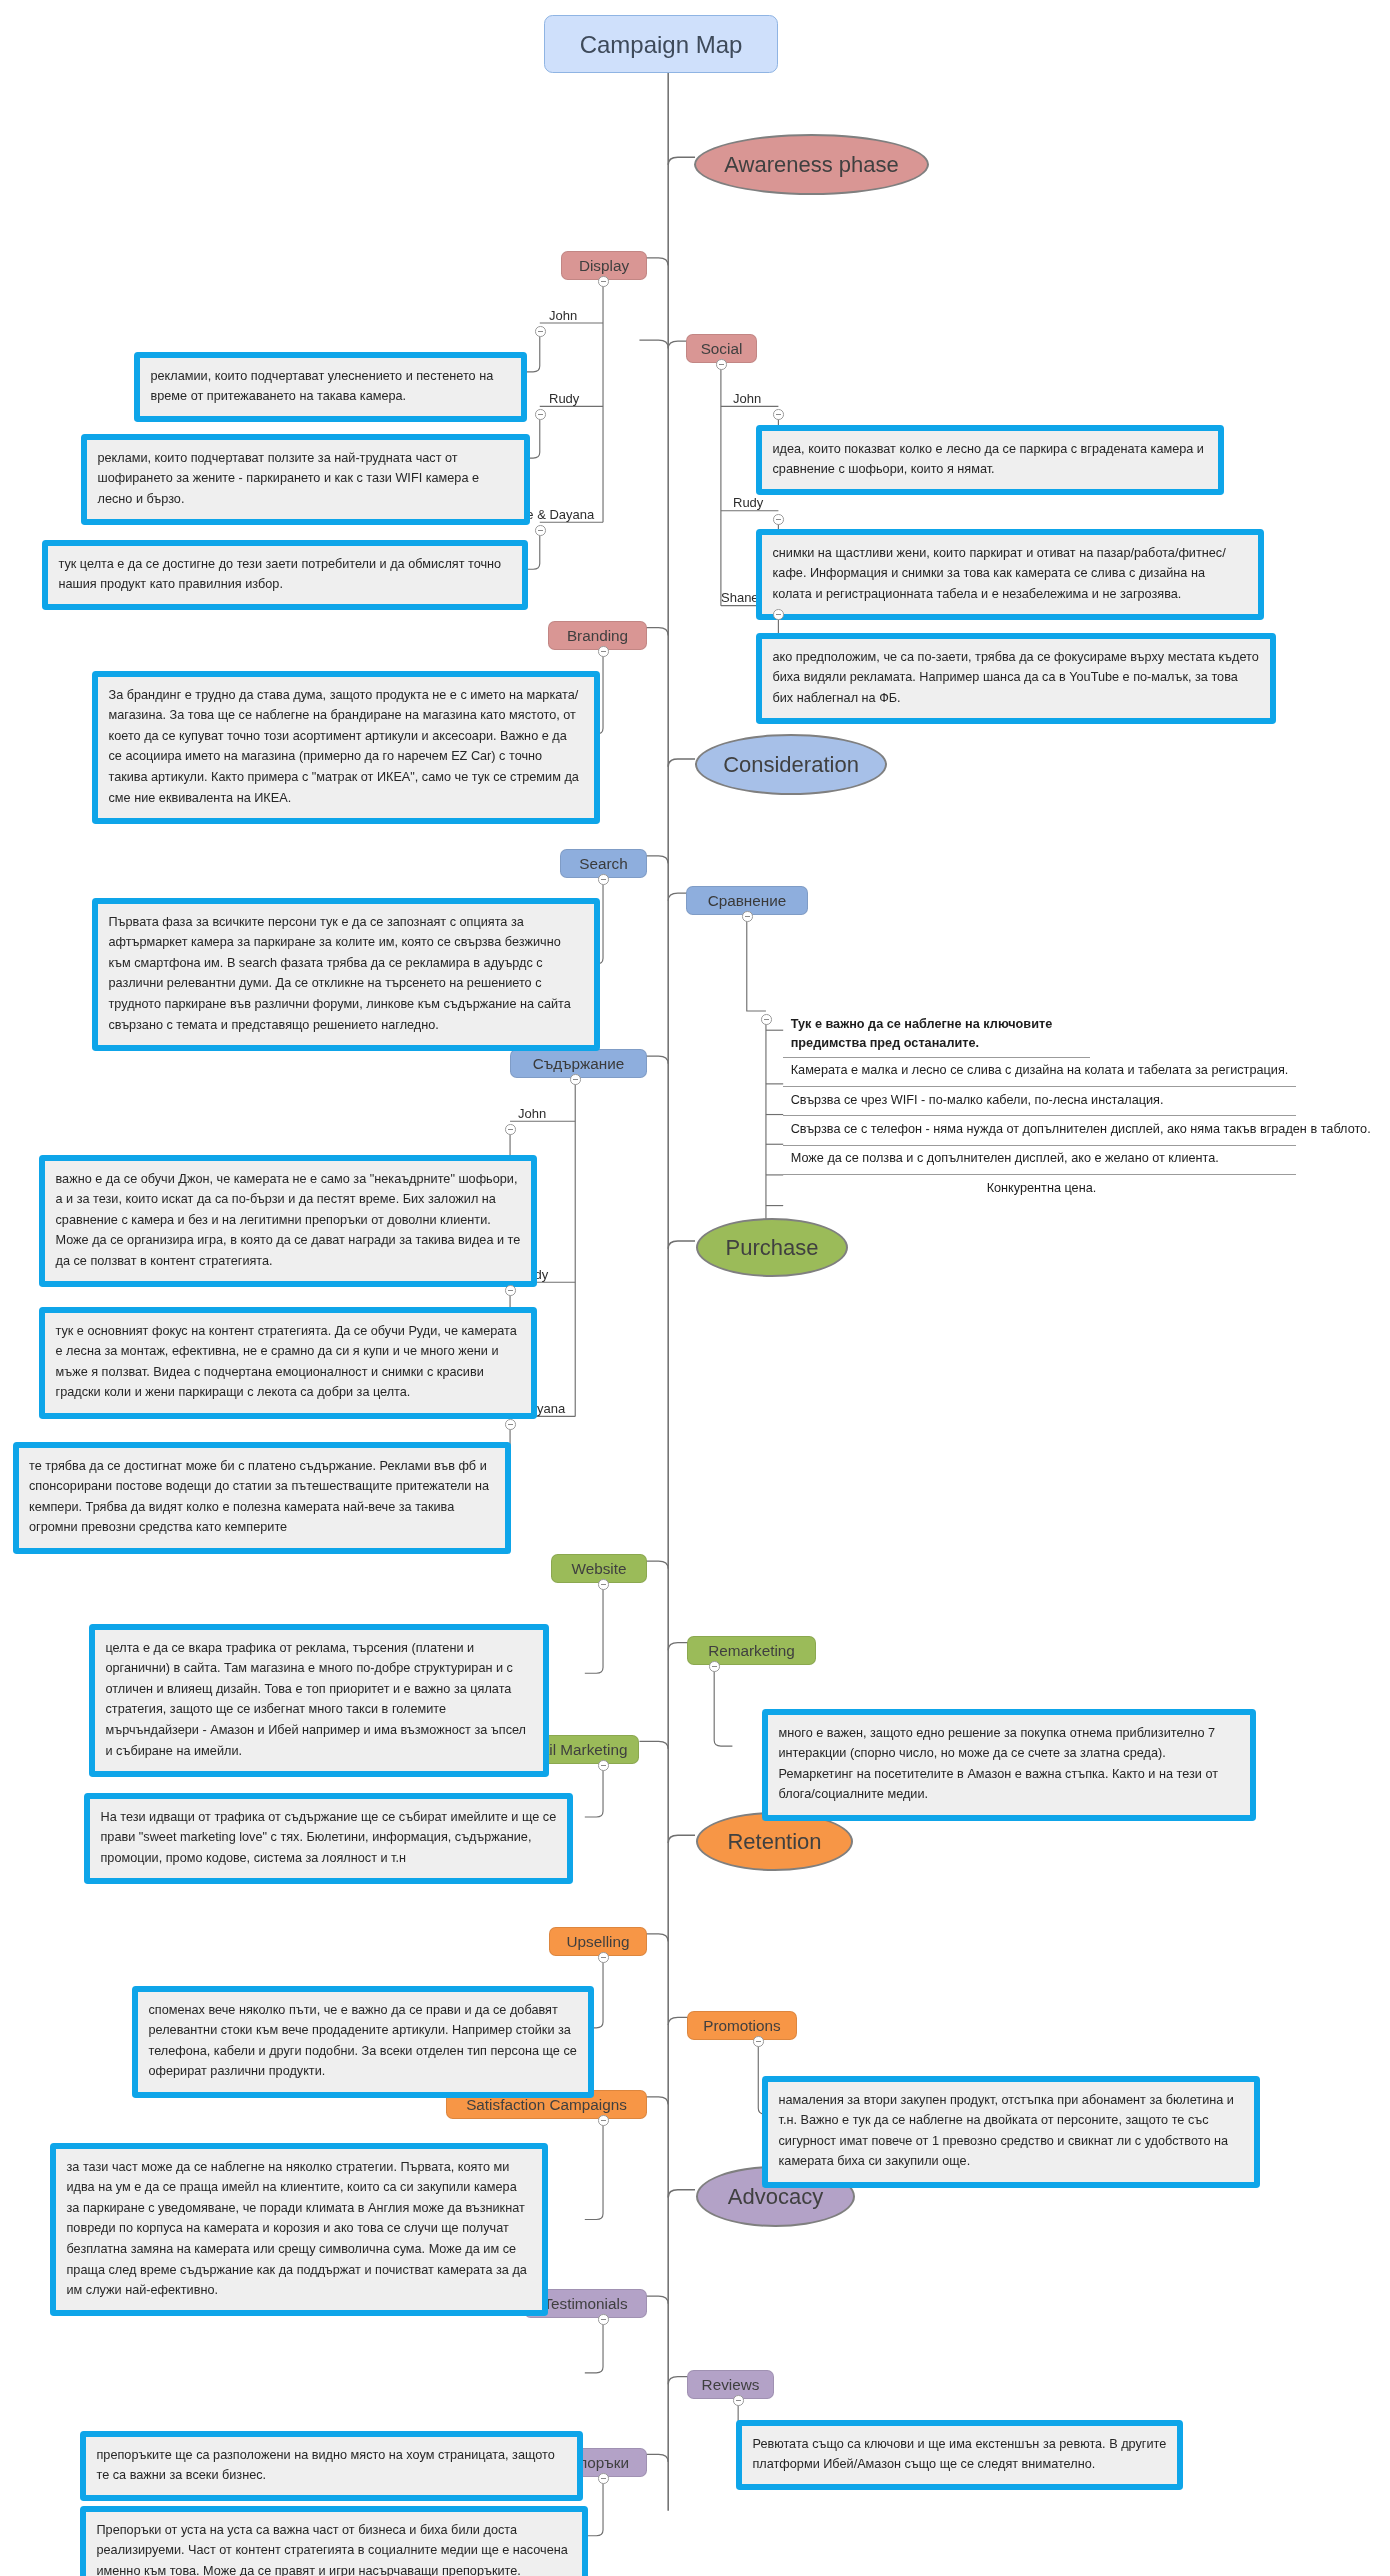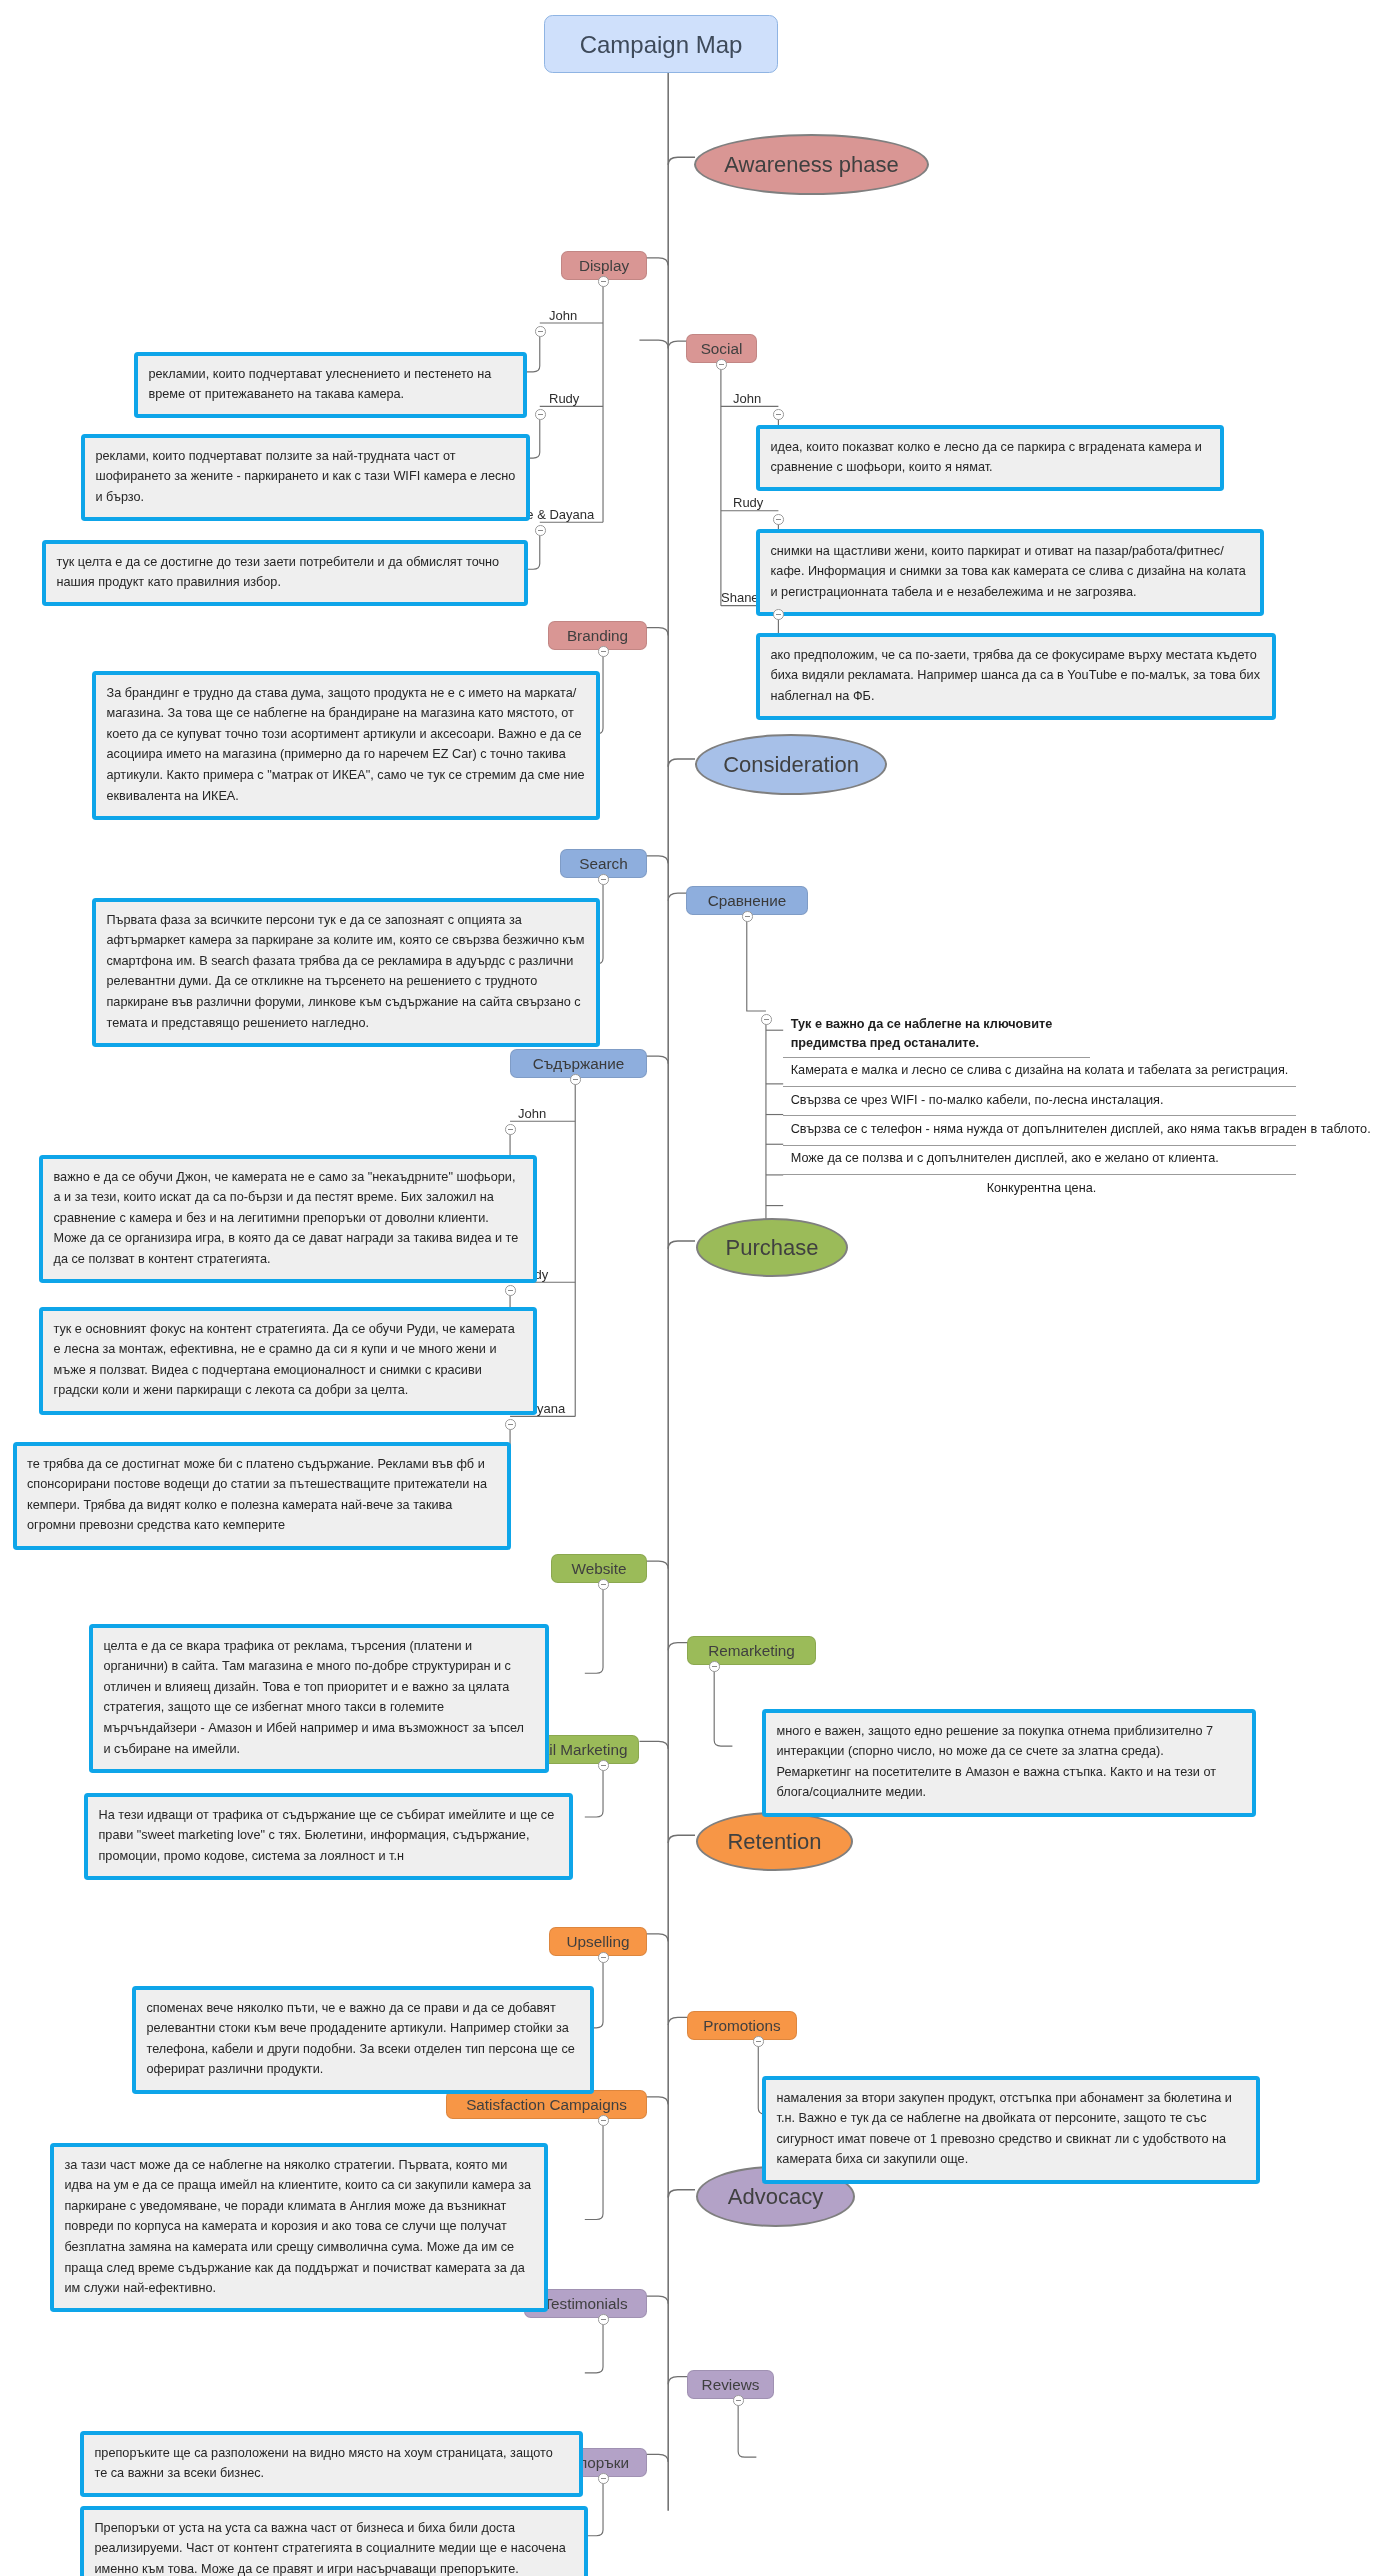--- a/index.html
+++ b/index.html
@@ -60,21 +60,21 @@
   .t-red    { background: #d99694; text-align: center; }
   .t-blue   { background: #8eaedd; color:#3a3a3a; }
   .t-green  { background: #9bbb59; }
   .t-orange { background: #f79646; }
   .t-purple { background: #b3a2c7; }
 
   
   .note {
     position: absolute;
     background: #efefef;
-    border: 4px solid #0ea5e9;
+    border: 6px solid #0ea5e9;
     border-radius: 3.8px;
     font-size: 12.7px;
     line-height: 1.62;
     color: #262626;
     padding: 7.7px 10.5px 9.6px 10.5px;
     text-align: left;
     white-space: normal;
   }
 
   
@@ -370,20 +370,23 @@
   <div class="note" style="left:762px; top:2076px; width:498px;">
     <span>намаления за втори закупен продукт, отстъпка при абонамент за бюлетина и т.н. Важно е тук да се наблегне на двойката от персоните, защото те със сигурност имат повече от 1 превозно средство и свикнат ли с удобството на камерата биха си закупили още.</span>
   </div>
   <div class="note" style="left:50px; top:2143px; width:498px;">
     <span>за тази част може да се наблегне на няколко стратегии. Първата, която ми идва на ум е да се праща имейл на клиентите, които са си закупили камера за паркиране с уведомяване, че поради климата в Англия може да възникнат повреди по корпуса на камерата и корозия и ако това се случи ще получат безплатна замяна на камерата или срещу символична сума. Може да им се праща след време съдържание как да поддържат и почистват камерата за да им служи най-ефективно.</span>
   </div>
 
   <div class="note" style="left:80px; top:2431px; width:503px;">
     <span>препоръките ще са разположени на видно място на хоум страницата, защото те са важни за всеки бизнес.</span>
   </div>
+  <div class="note" style="left:736px; top:2420px; width:447px;">
+    <span>Ревютата също са ключови и ще има екстеншън за ревюта. В другите платформи Ибей/Амазон също ще се следят внимателно.</span>
+  </div>
   <div class="note" style="left:80px; top:2506px; width:508px;">
     <span>Препоръки от уста на уста са важна част от бизнеса и биха били доста реализируеми. Част от контент стратегията в социалните медии ще е насочена именно към това. Може да се правят и игри насърчаващи препоръките.</span>
   </div>
 
   <div class="toggle" style="left:598px; top:276px;"></div>
   <div class="toggle" style="left:535px; top:326px;"></div>
   <div class="toggle" style="left:535px; top:409px;"></div>
   <div class="toggle" style="left:535px; top:525px;"></div>
 
   <div class="toggle" style="left:716px; top:359px;"></div>

